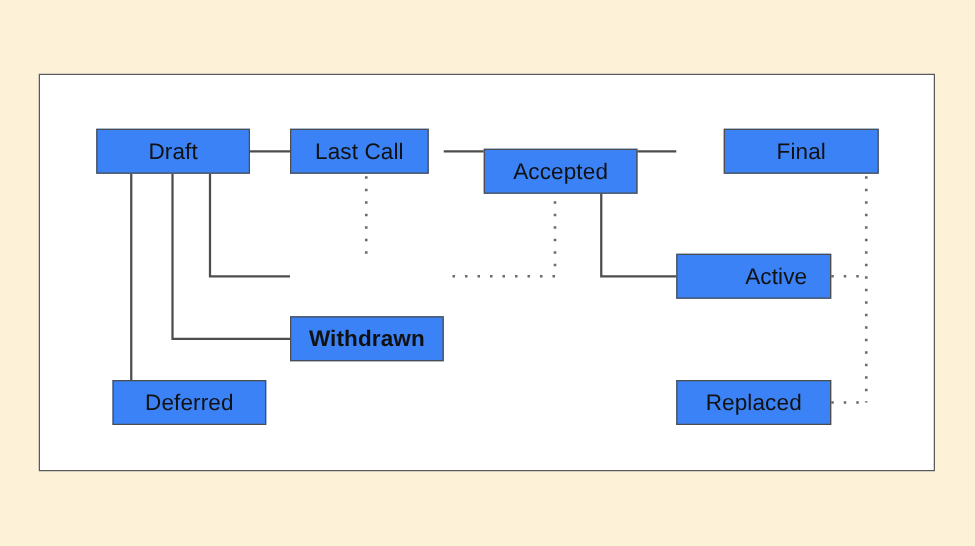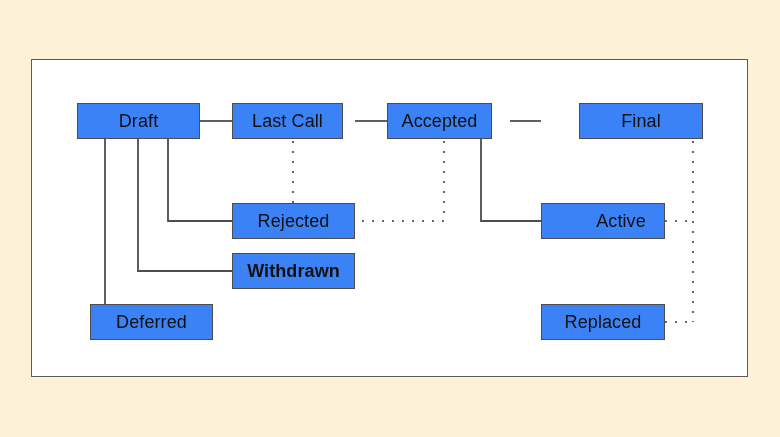--- a/index.html
+++ b/index.html
@@ -91,31 +91,28 @@
   </svg>
 
   <div class="node" style="left:77px; top:103px; width:123px; height:36px;">
     <span>Draft</span>
   </div>
 
   <div class="node" style="left:232px; top:103px; width:111px; height:36px;">
     <span>Last Call</span>
   </div>
 
-  <div class="node" style="left:387px; top:103px; width:105px; height:36px;">
+  <div class="node" style="left:387px; top:119px; width:123px; height:36px;">
     <span>Accepted</span>
   </div>
 
   <div class="node" style="left:541px; top:103px; width:124px; height:36px;margin-left:38px;">
     <span>Final</span>
   </div>
 
-  <div class="node" style="left:232px; top:203px; width:123px; height:36px;">
-    <span>Rejected</span>
-  </div>
 
   <div class="node" style="left:541px; top:203px; width:124px; height:36px;padding-left:36px;">
     <span>Active</span>
   </div>
 
   <div class="node" style="left:232px; top:253px; width:123px; height:36px;font-weight:bold;">
     <span>Withdrawn</span>
   </div>
 
   <div class="node" style="left:77px; top:304px; width:123px; height:36px;margin-left:13px;">

